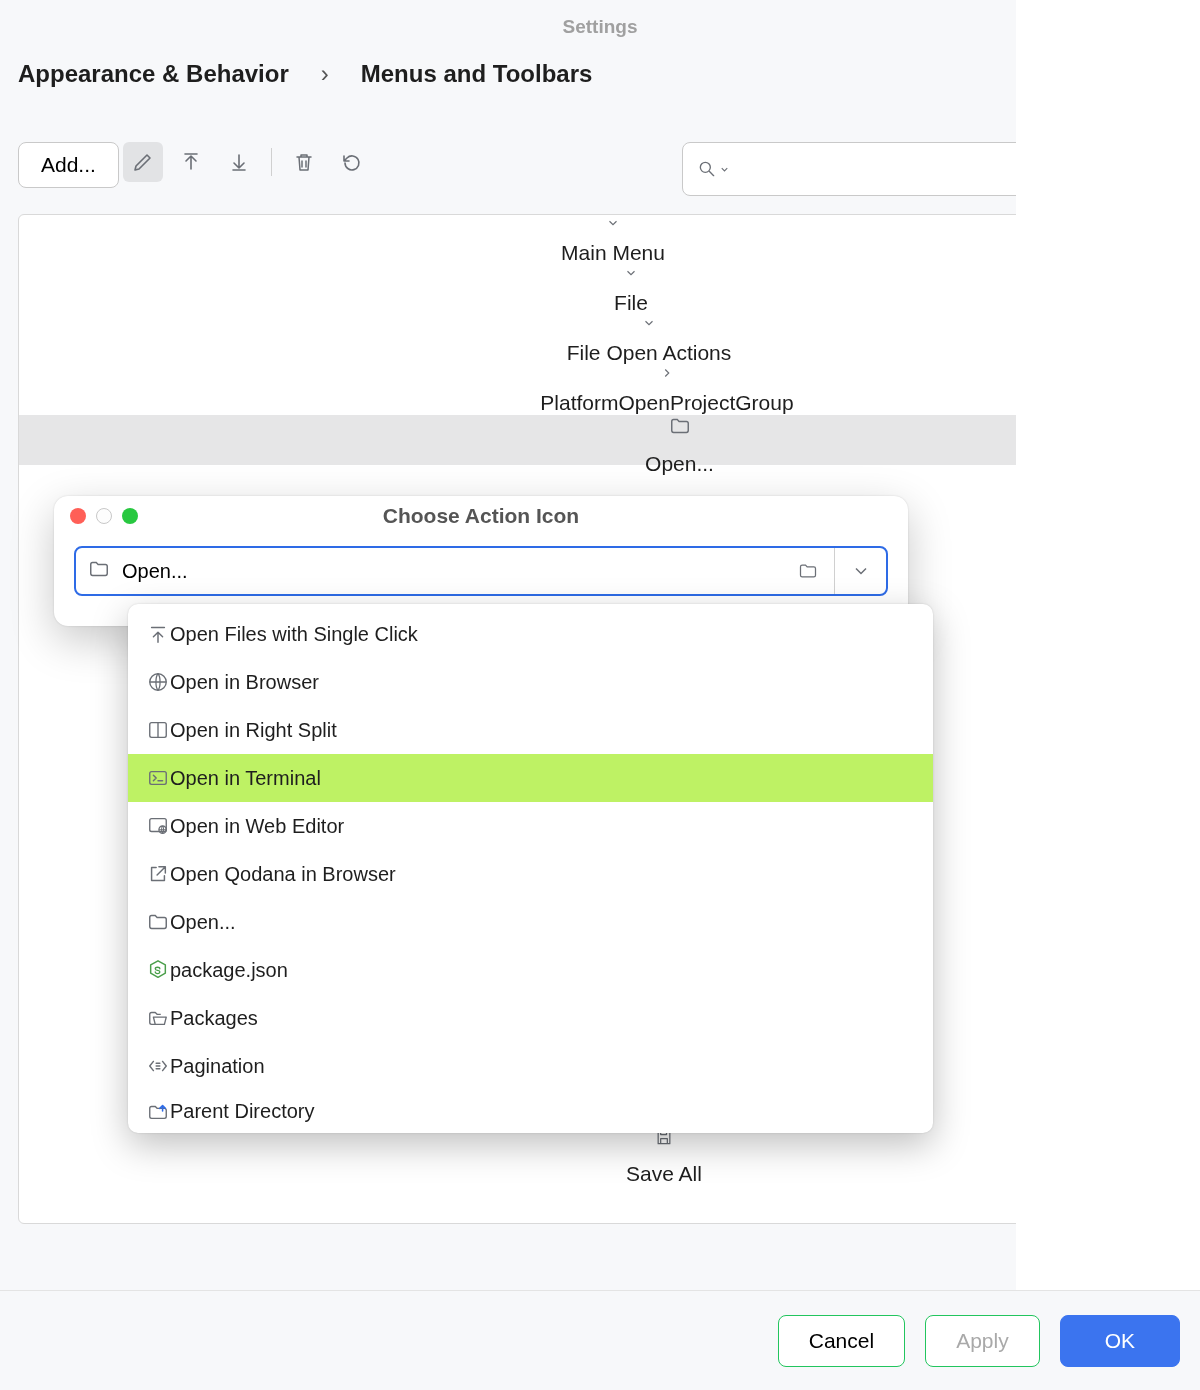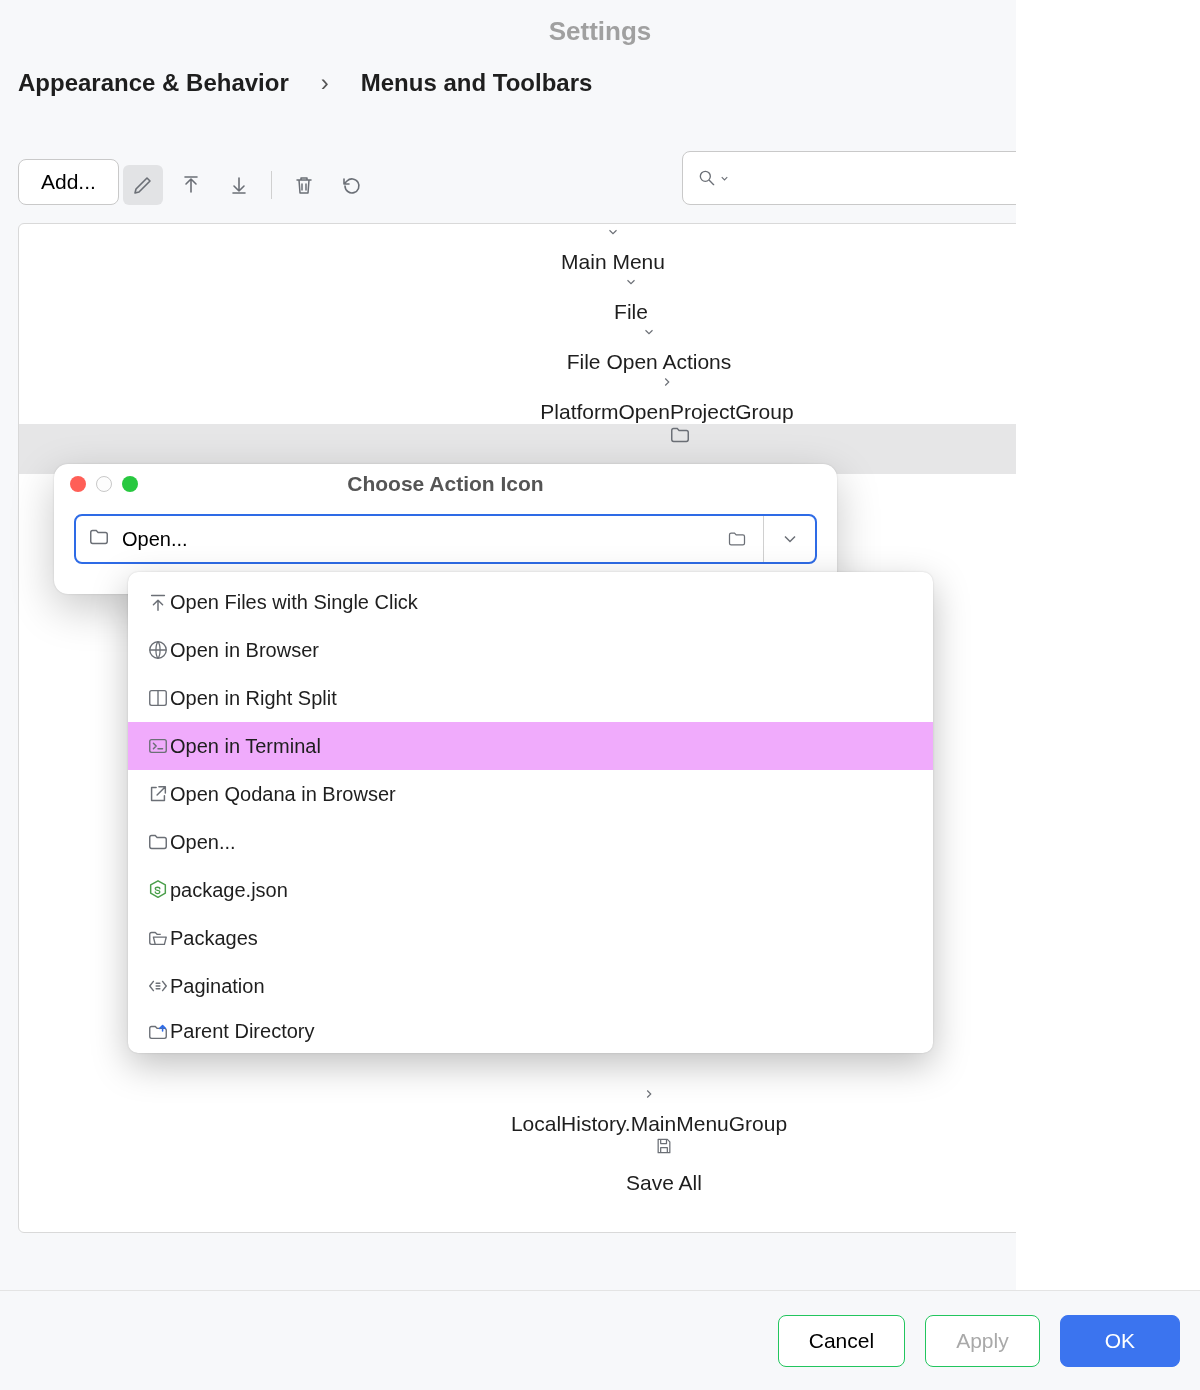--- a/index.html
+++ b/index.html
@@ -9,21 +9,21 @@
   width: 1200px;
   height: 1390px;
   overflow: hidden;
   color: #1e1e1e;
   font-size: 20px;
 }
 .page-title {
   text-align: center;
   color: #a0a0a0;
   font-weight: 600;
-  font-size: 26px;
+  font-size: 19px;
   padding: 16px 0 22px;
 }
 .breadcrumb {
   display: flex;
   align-items: center;
   gap: 32px;
   padding: 0 18px 0 18px;
   font-size: 24px;
 }
 .breadcrumb .crumb { font-weight: 700; }
@@ -34,21 +34,21 @@
   top: 96px;
   display: flex;
   gap: 24px;
 }
 .nav-arrows svg { width: 26px; height: 26px; }
 .content {
   padding: 54px 18px 0 18px;
 }
 .toolbar-row {
   display: flex;
-  align-items: flex-end;
+  align-items: flex-start;
   gap: 4px;
 }
 .btn-add {
   border: 1px solid #c9c9c9;
   background: #fff;
   border-radius: 8px;
   padding: 10px 22px;
   font-size: 21px;
   font-weight: 500;
 }
@@ -107,22 +107,22 @@
 .indent-1 { padding-left: 62px; }
 .indent-2 { padding-left: 98px; }
 .indent-3 { padding-left: 134px; }
 .indent-4 { padding-left: 159px; }
 .indent-3b { padding-left: 98px; }
 
 
 .popup {
   position: absolute;
   left: 54px;
-  top: 464px;
-  width: 783px;
+  top: 496px;
+  width: 854px;
   background: #fff;
   border-radius: 14px;
   box-shadow: 0 14px 44px rgba(0,0,0,0.22), 0 0 2px rgba(0,0,0,0.15);
   overflow: visible;
 }
 .popup-titlebar {
   display: flex;
   align-items: center;
   padding: 12px 16px 8px 16px;
   gap: 10px;
@@ -185,21 +185,21 @@
   padding: 6px 0 10px 0;
   z-index: 5;
 }
 .dd-item {
   display: flex;
   align-items: center;
   height: 48px;
   padding: 0 18px;
   font-size: 20px;
 }
-.dd-item.hl { background: #f0abfc; text-align: right; }
+.dd-item.hl { background: #bef264; text-align: right; }
 .dd-item .ic { width: 24px; display:flex; justify-content:center;}
 .dd-item .ic svg { width: 22px; height: 22px; }
 .dd-item.cut { overflow:hidden; height: 33px; align-items: flex-end; padding-top:10px;}
 
 .footer {
   position: absolute;
   bottom: 0;
   left: 0;
   right: 0;
   height: 100px;
@@ -416,20 +416,30 @@
           <svg viewBox="0 0 24 24" fill="none">
             <rect x="3" y="5" width="18" height="14" rx="2" class="stroke-g" stroke-width="1.5"></rect>
             <path d="M7 9l3 3-3 3M12 15h5" class="stroke-g" stroke-width="1.6" stroke-linecap="round" stroke-linejoin="round"></path>
           </svg>
         </span>
         <span>Open in Terminal</span>
       </div>
       <div class="dd-item">
         <span class="ic">
           <svg viewBox="0 0 24 24" fill="none">
+            <rect x="3" y="4" width="18" height="14" rx="2" class="stroke-g" stroke-width="1.5"></rect>
+            <circle cx="17" cy="16" r="4" class="stroke-g" stroke-width="1.4"></circle>
+            <path d="M13 16h8M17 12c1.5 1.5 1.5 6.5 0 8M17 12c-1.5 1.5-1.5 6.5 0 8" class="stroke-g" stroke-width="1.1"></path>
+          </svg>
+        </span>
+        <span>Open in Web Editor</span>
+      </div>
+      <div class="dd-item">
+        <span class="ic">
+          <svg viewBox="0 0 24 24" fill="none">
             <path d="M10 5H5v14h14v-5M13 4h7v7M20 4L11 13" class="stroke-g" stroke-width="1.6" stroke-linecap="round" stroke-linejoin="round"></path>
           </svg>
         </span>
         <span>Open Qodana in Browser</span>
       </div>
       <div class="dd-item">
         <span class="ic">
           <svg viewBox="0 0 24 24" fill="none">
             <path d="M3 7a2 2 0 0 1 2-2h4l2 2h8a2 2 0 0 1 2 2v8a2 2 0 0 1-2 2H5a2 2 0 0 1-2-2V7z" class="stroke-g" stroke-width="1.6"></path>
           </svg>

